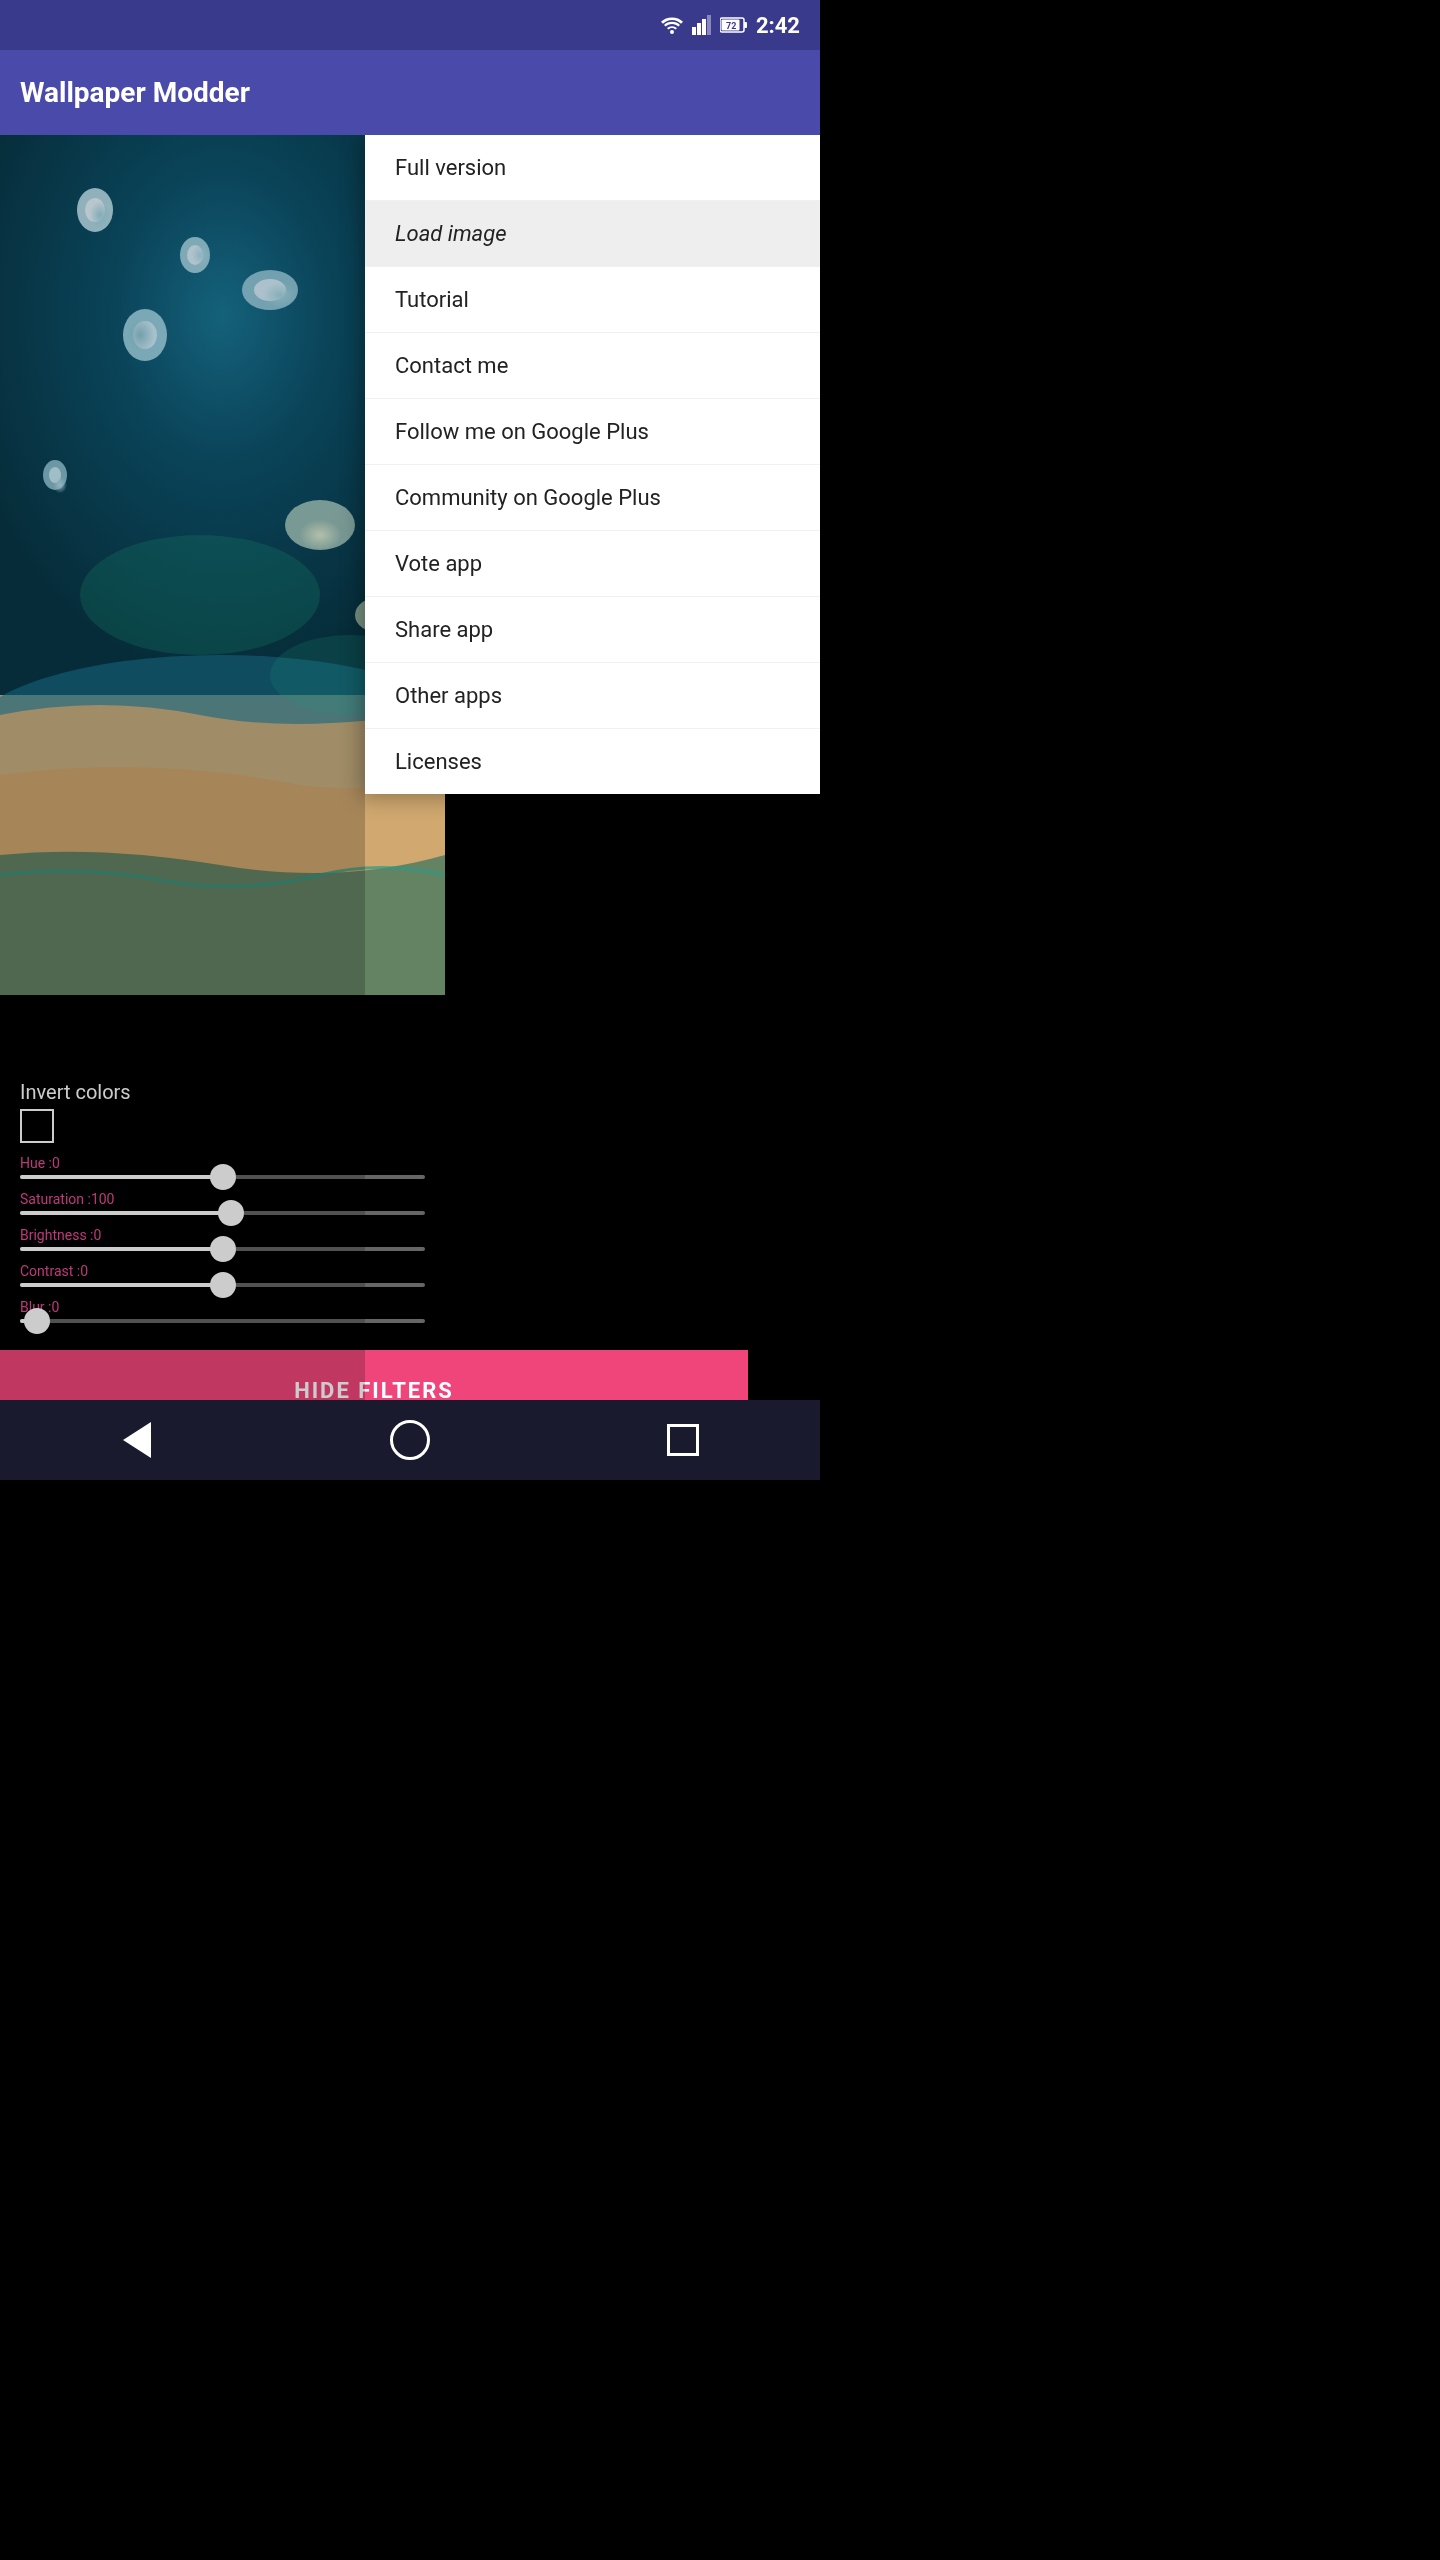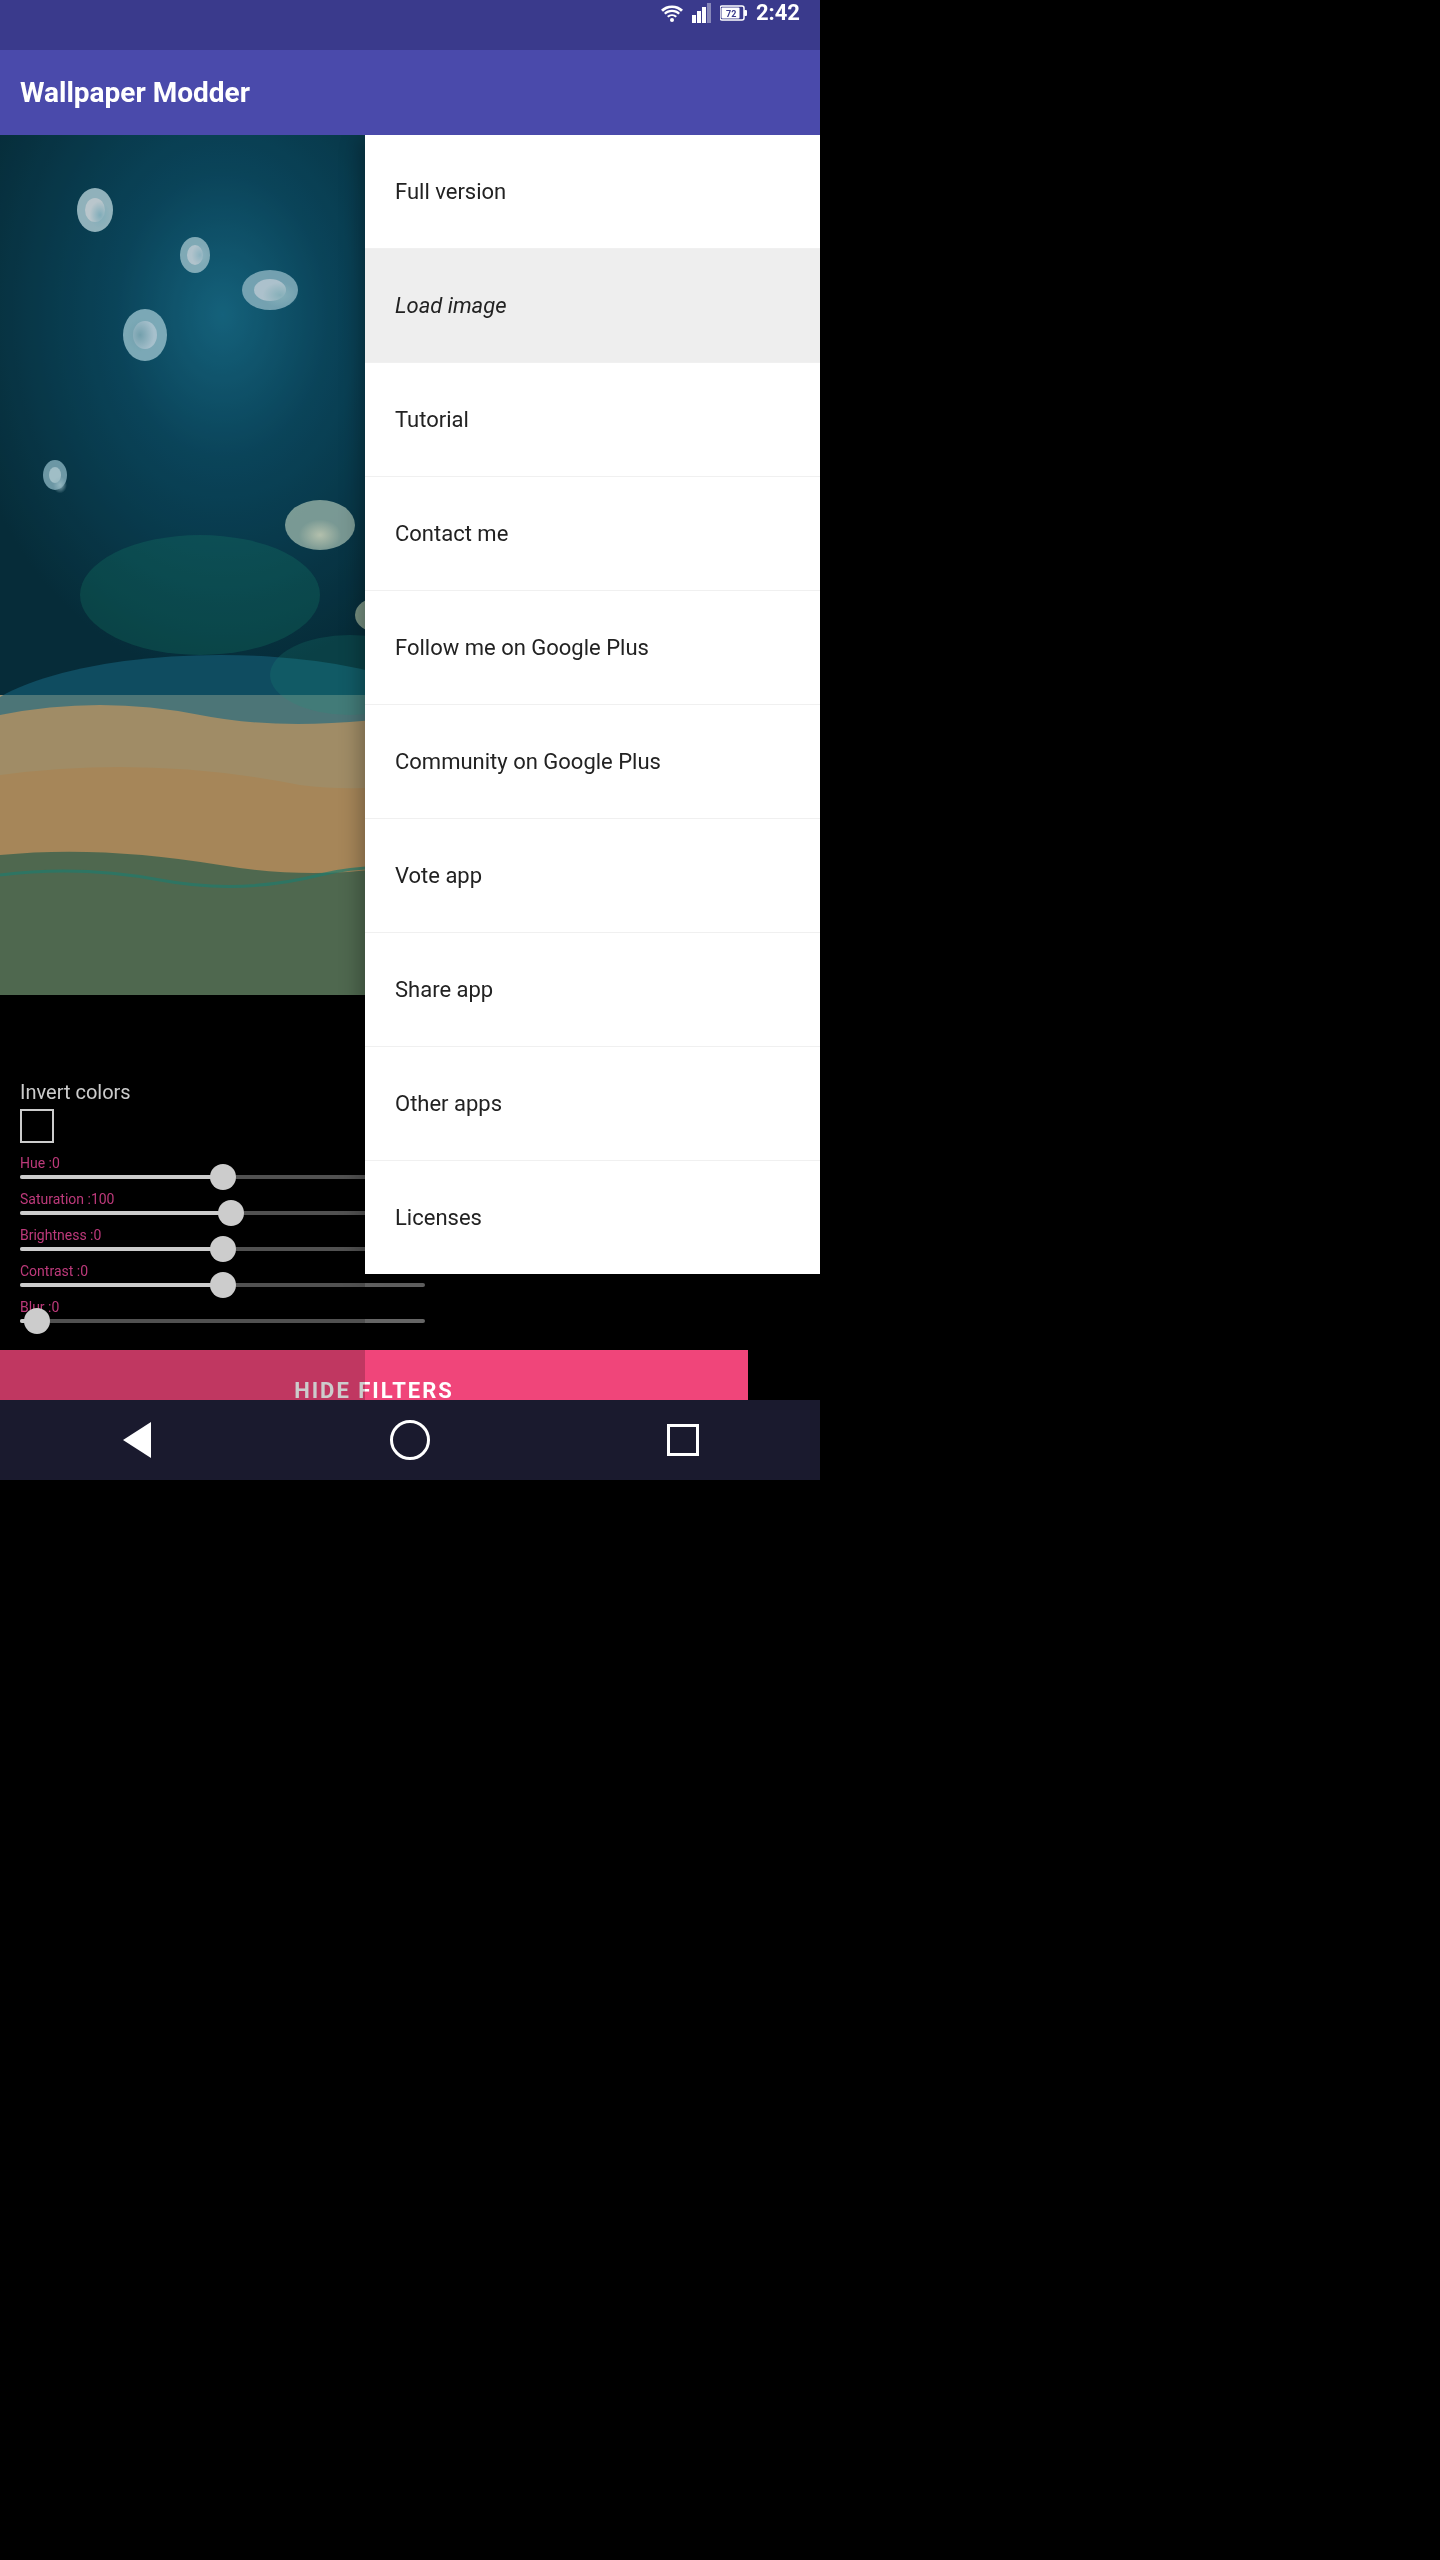--- a/index.html
+++ b/index.html
@@ -12,21 +12,21 @@
       position: relative;
       overflow: hidden;
     }
 
     
     .status-bar {
       width: 100%;
       height: 50px;
       background: #3a3a8c;
       display: flex;
-      align-items: flex-start;
+      align-items: center;
       justify-content: flex-end;
       padding: 0 20px;
       gap: 10px;
       position: relative;
       z-index: 100;
     }
 
     .status-icons {
       display: flex;
       align-items: center;
@@ -167,21 +167,21 @@
       position: absolute;
       top: 0;
       right: 0;
       width: 455px;
       background: white;
       z-index: 200;
       box-shadow: -4px 4px 20px rgba(0,0,0,0.3);
     }
 
     .menu-item {
-      padding: 44px 30px;
+      padding: 20px 30px;
       font-size: 22px;
       color: #222;
       cursor: pointer;
       border-bottom: 1px solid #f0f0f0;
       background: white;
       transition: background 0.1s;
     }
 
     .menu-item.highlighted {
       background: #eeeeee;

